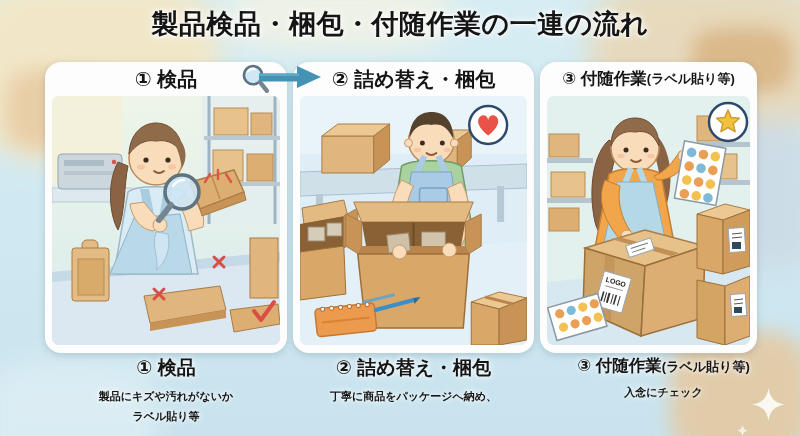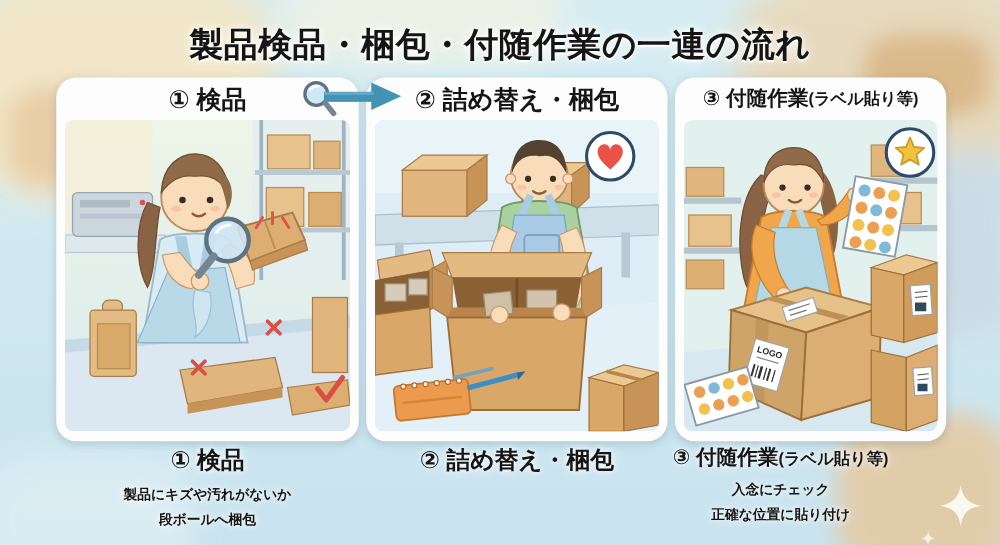--- a/index.html
+++ b/index.html
@@ -14,21 +14,21 @@
   .b2{left:6px;top:70px;width:100px;height:80px;background:#e6c89e;opacity:.8;filter:blur(10px);}
   .b3{left:230px;top:-20px;width:220px;height:70px;background:#fbf4df;opacity:.65;}
   .b4{right:-30px;top:-20px;width:240px;height:160px;background:#e9d8b8;opacity:.9;}
   .b5{right:8px;top:28px;width:100px;height:64px;background:#d9b483;opacity:.85;filter:blur(9px);}
   .b6{right:-15px;top:120px;width:90px;height:150px;background:#ccdae5;opacity:.85;}
   .b7{right:-10px;bottom:-25px;width:140px;height:130px;background:#e6c89f;opacity:.85;filter:blur(10px);}
   .b8{left:-15px;bottom:-35px;width:170px;height:110px;background:#ddeef4;opacity:.9;}
   .b9{right:55px;top:200px;width:70px;height:90px;background:#dcb98c;opacity:.7;filter:blur(9px);}
 
   .title{
-    position:absolute;top:18px;left:0;width:100%;margin:0;text-align:center;
+    position:absolute;top:6px;left:0;width:100%;margin:0;text-align:center;
     font-size:27px;font-weight:800;letter-spacing:.5px;color:#151515;
     text-shadow:0 0 5px #fff,0 0 10px rgba(255,255,255,.9),0 1px 0 #fff;
     z-index:4;
   }
 
   .panel{
     position:absolute;top:62px;height:291px;background:#fdfdfd;border-radius:16px;
     box-shadow:0 2px 7px rgba(60,90,110,.22);z-index:2;
   }
   #p1{left:45px;width:242px;}
@@ -50,21 +50,21 @@
 
   .flow-arrow{position:absolute;left:259px;top:66px;width:62px;height:22px;z-index:5;}
 
   .caption{
     position:absolute;top:355px;text-align:center;color:#151515;z-index:3;
     text-shadow:0 0 4px rgba(255,255,255,.95),0 0 9px rgba(255,255,255,.8);
     white-space:nowrap;
   }
   #c1{left:40px;width:252px;}
   #c2{left:286px;width:255px;}
-  #c3{left:504px;width:241px;}
+  #c3{left:543px;width:241px;}
   .cap-h{font-size:19px;font-weight:800;margin-bottom:5px;}
   #c3 .cap-h{font-size:16.5px;}
   #c3 .cap-h .note{font-size:13px;}
   .cap-t{font-size:11px;font-weight:700;line-height:20px;}
 
   .sparkle{position:absolute;left:750px;top:386px;width:37px;height:37px;z-index:1;}
   .sparkle-s{position:absolute;left:736px;top:424px;width:13px;height:13px;z-index:1;}
 </style>
 </head>
 <body>
@@ -406,24 +406,24 @@
 
       <g>
         <circle cx="181" cy="26" r="19" fill="#ffffff" stroke="#2e4a6b" stroke-width="2.5"></circle>
         <polygon points="181,14 184.2,21.6 192.4,22.3 186.2,27.7 188.1,35.7 181,31.5 173.9,35.7 175.8,27.7 169.6,22.3 177.8,21.6" fill="#f3c23c" stroke="#cf9a2e" stroke-width="1.5" stroke-linejoin="round"></polygon>
       </g>
     </svg>
   </section>
 
   <div class="caption" id="c1">
     <div class="cap-h"><span>① 検品</span></div>
-    <div class="cap-t"><span>製品にキズや汚れがないか</span><br><span>段ボールへ梱包</span></div>
+    <div class="cap-t"><span>製品にキズや汚れがないか</span><br><span>ラベル貼り等</span></div>
   </div>
   <div class="caption" id="c2">
     <div class="cap-h"><span>② 詰め替え・梱包</span></div>
-    <div class="cap-t"><br></div>
+    <div class="cap-t"><span>丁寧に商品をパッケージへ納め、</span><br></div>
   </div>
   <div class="caption" id="c3">
     <div class="cap-h"><span>③ 付随作業</span><span class="note">(ラベル貼り等)</span></div>
-    <div class="cap-t"><span>入念にチェック</span><br><span>正確な位置に貼り付け</span></div>
+    <div class="cap-t"><span>入念にチェック</span><br></div>
   </div>
 
 </div>
 
 </body></html>

